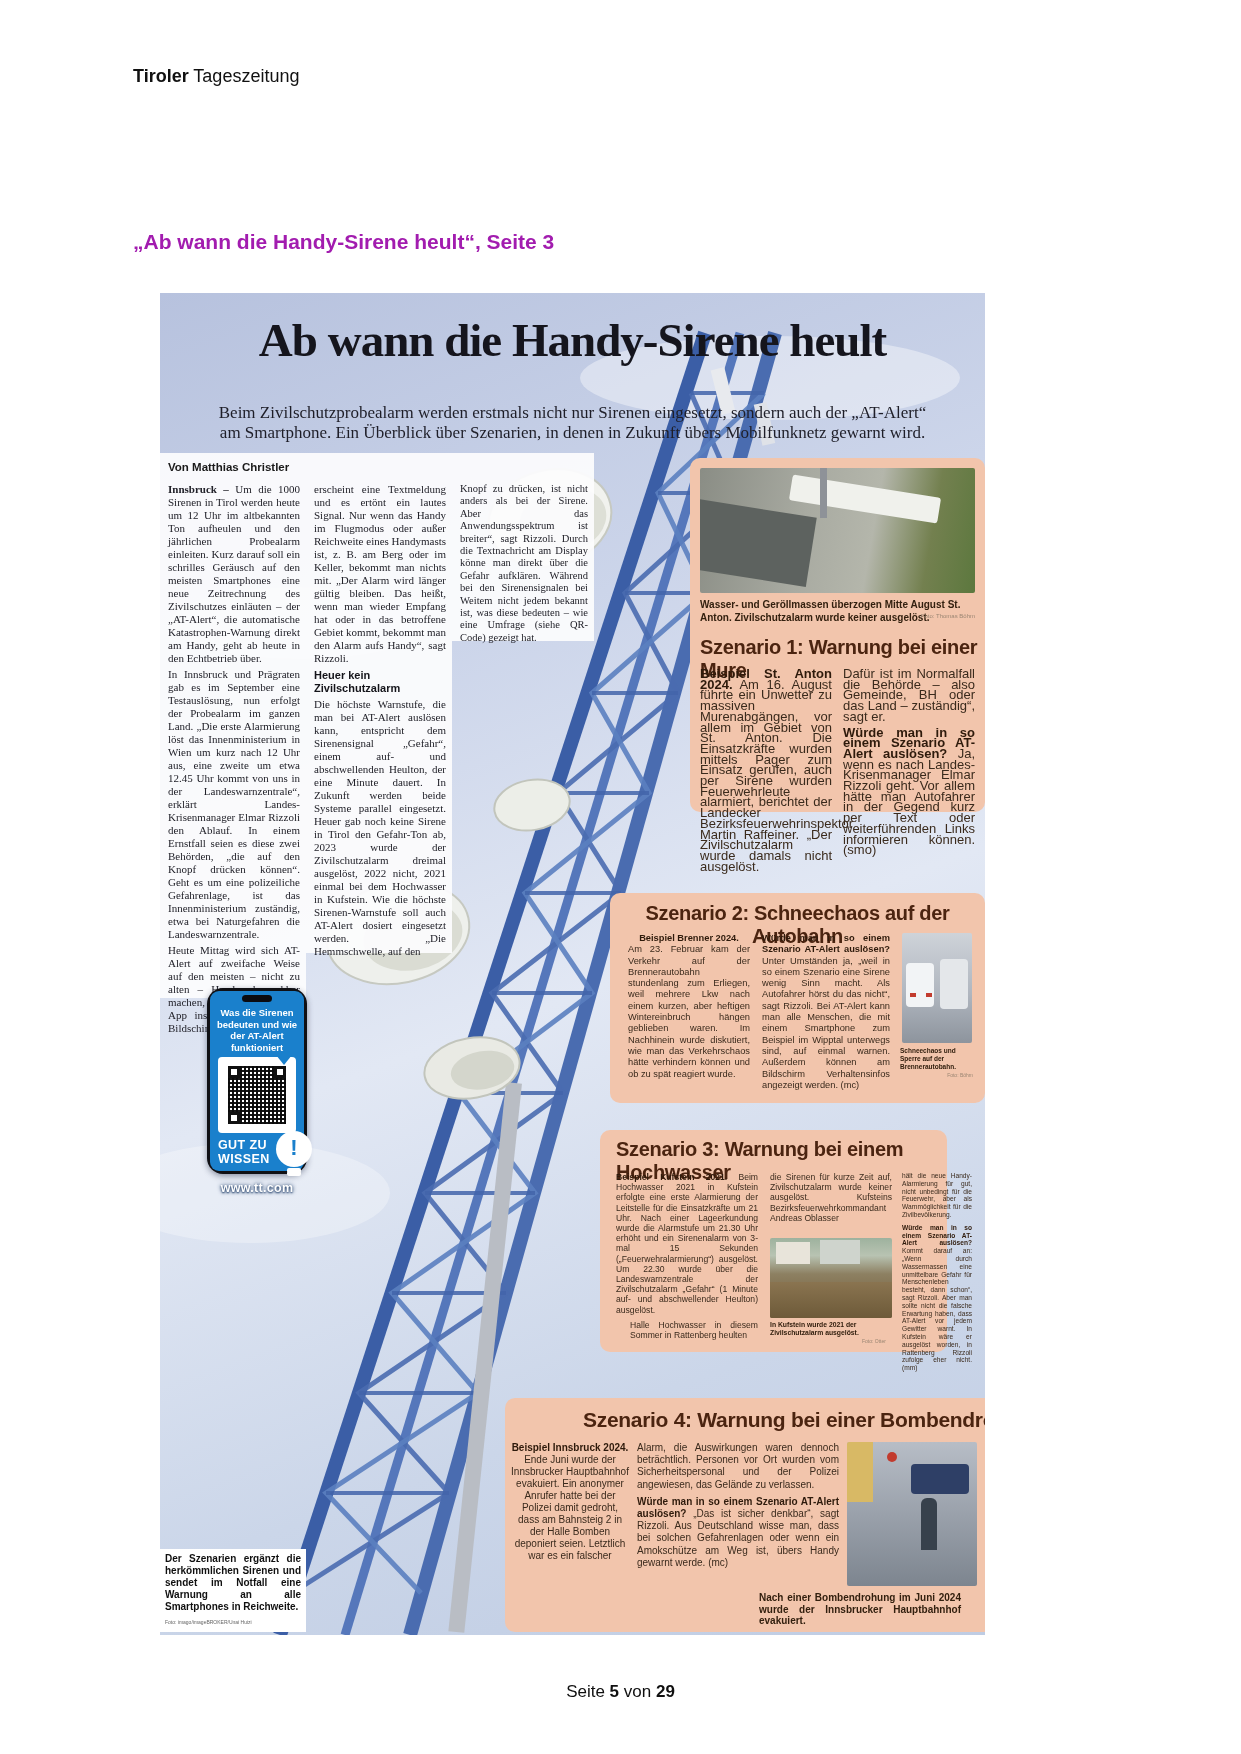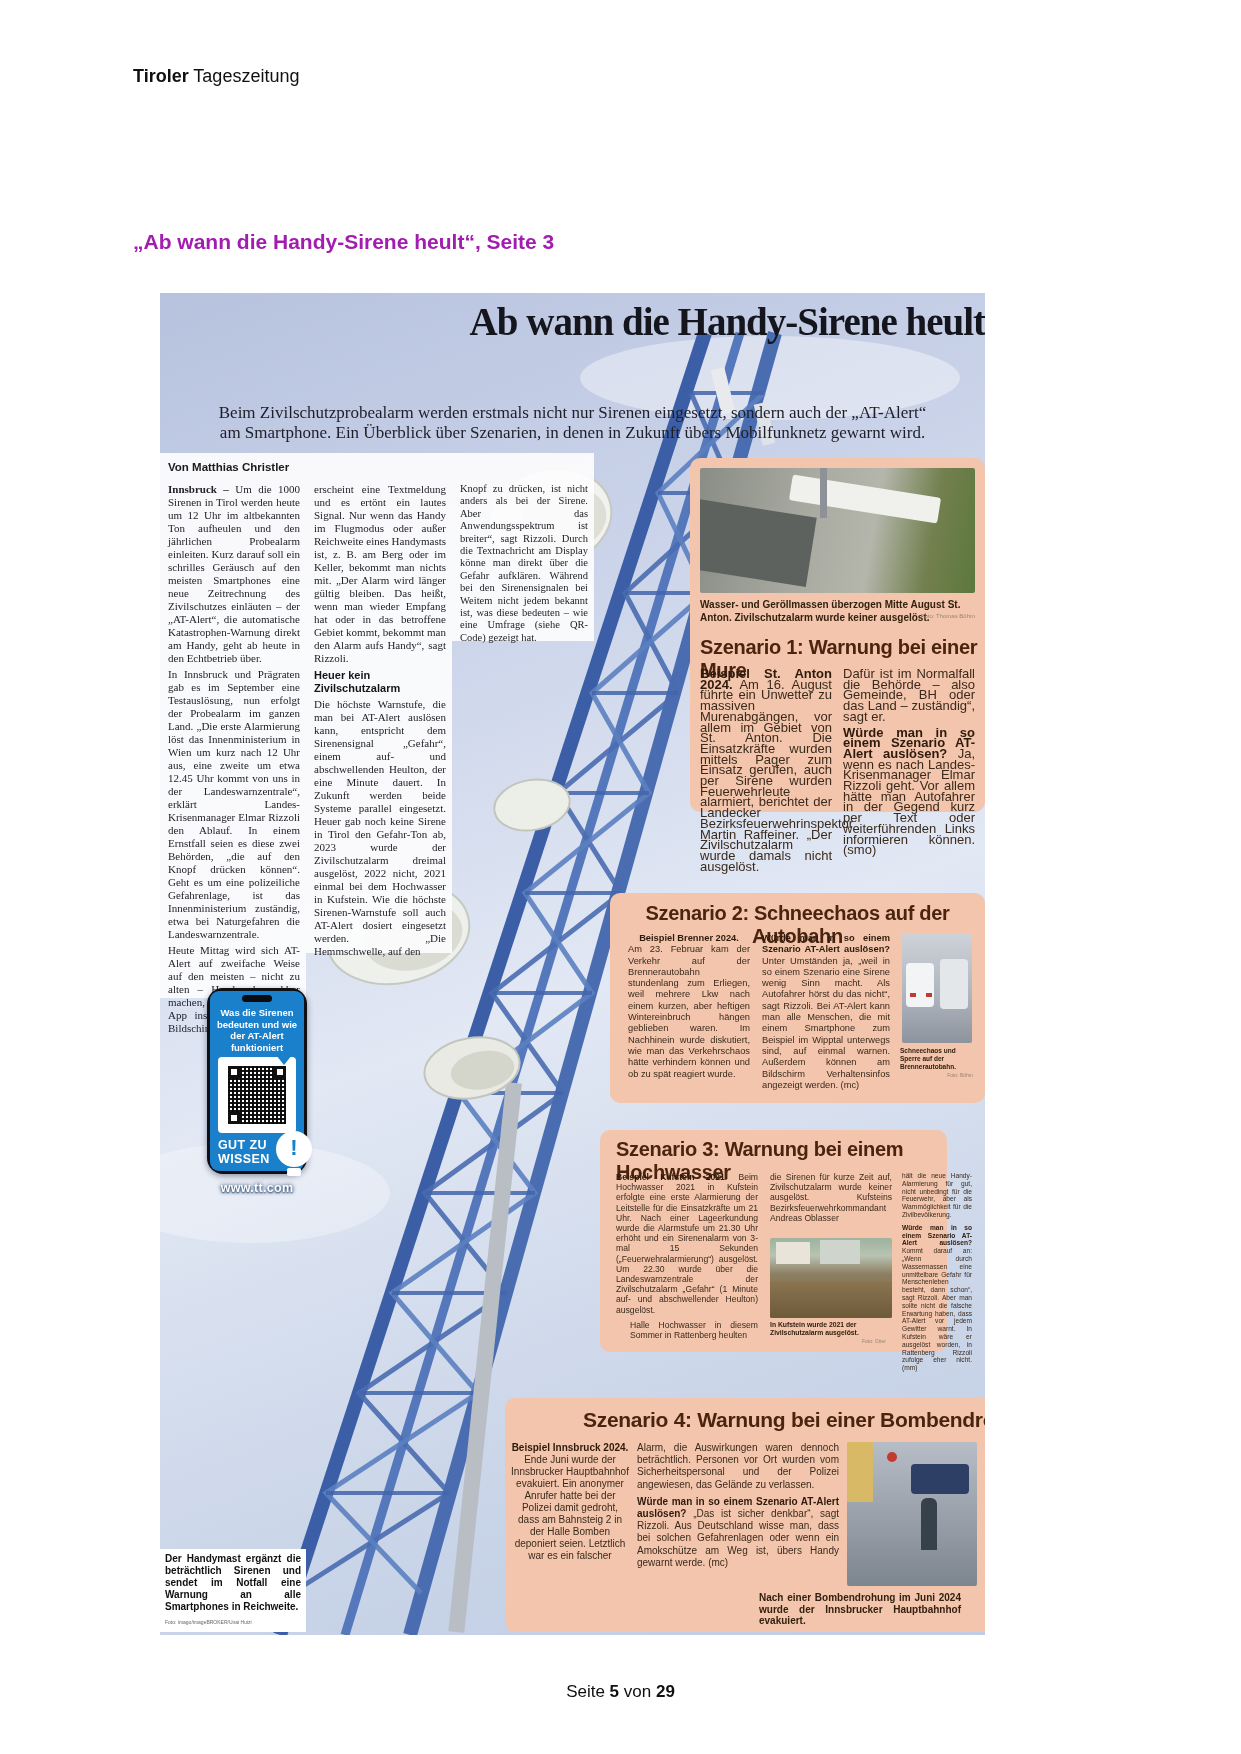--- a/index.html
+++ b/index.html
@@ -16,22 +16,22 @@
   
   .clipping{left:160px;top:293px;width:825px;height:1342px;overflow:hidden;
     background:linear-gradient(160deg,#b7c2de 0%,#ccd5ea 28%,#e2e8f4 52%,#cbd6e9 78%,#bfcce3 100%);}
   .mast-svg{left:0;top:0;width:825px;height:1342px;}
 
   .panel{background:rgba(252,252,253,0.94);}
   .panel1{left:0;top:160px;width:146px;height:545px;}
   .panel2{left:146px;top:160px;width:146px;height:500px;}
   .panel3{left:292px;top:160px;width:142px;height:188px;}
 
-  .headline{left:0;top:6px;width:100%;text-align:right;
-    font-family:"Liberation Serif","DejaVu Serif",serif;font-weight:700;font-size:39px;
+  .headline{left:0;top:20px;width:100%;text-align:center;
+    font-family:"Liberation Serif","DejaVu Serif",serif;font-weight:700;font-size:47px;
     letter-spacing:-1px;color:#15151d;}
   .subheadline{left:55px;top:110px;width:715px;text-align:center;
     font-family:"Liberation Serif","DejaVu Serif",serif;font-size:17px;line-height:1.2;color:#1e1e28;}
 
   .byline{left:8px;top:168px;font-size:11.5px;font-weight:700;color:#1a1a1a;}
   .bodycol{font-family:"Liberation Serif","DejaVu Serif",serif;font-size:11px;line-height:13px;
     text-align:justify;color:#22222a;}
   .bodycol p{margin:0 0 3px 0;}
   .colA{left:8px;top:190px;width:132px;}
   .colB{left:154px;top:190px;width:132px;}
@@ -296,21 +296,21 @@
             <div class="finder f3"></div>
           </div>
         </div>
         <div class="badge-text">GUT ZU WISSEN</div>
         <div class="bulb">!</div>
       </div>
     </div>
     <div class="abs tt-url">www.tt.com</div>
 
     <div class="abs mast-cap">
-      <span>Der Handymast ergänzt die beträchtlich Sirenen und sendet im Notfall eine Warnung an alle Smartphones in Reichweite.</span>
+      <span>Der Szenarien ergänzt die herkömmlichen Sirenen und sendet im Notfall eine Warnung an alle Smartphones in Reichweite.</span>
       <span class="mast-credit">Foto: imago/imageBROKER/Unai Huizi</span>
     </div>
 
   </div>
 
   <div class="abs footer"><span>Seite </span><b>5</b><span> von </span><b>29</b></div>
 
 </div>
 
 </body></html>

